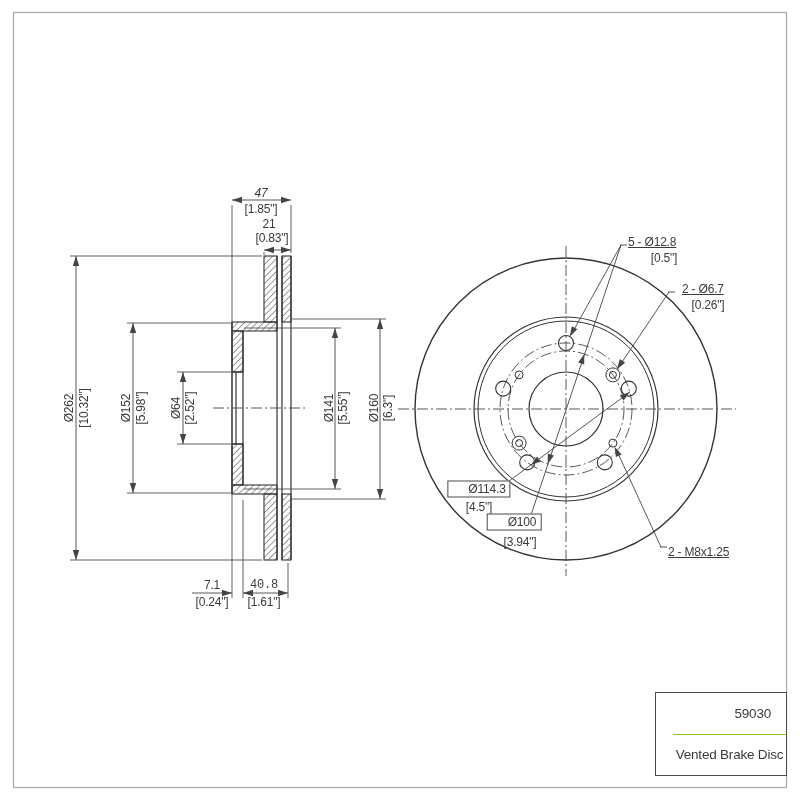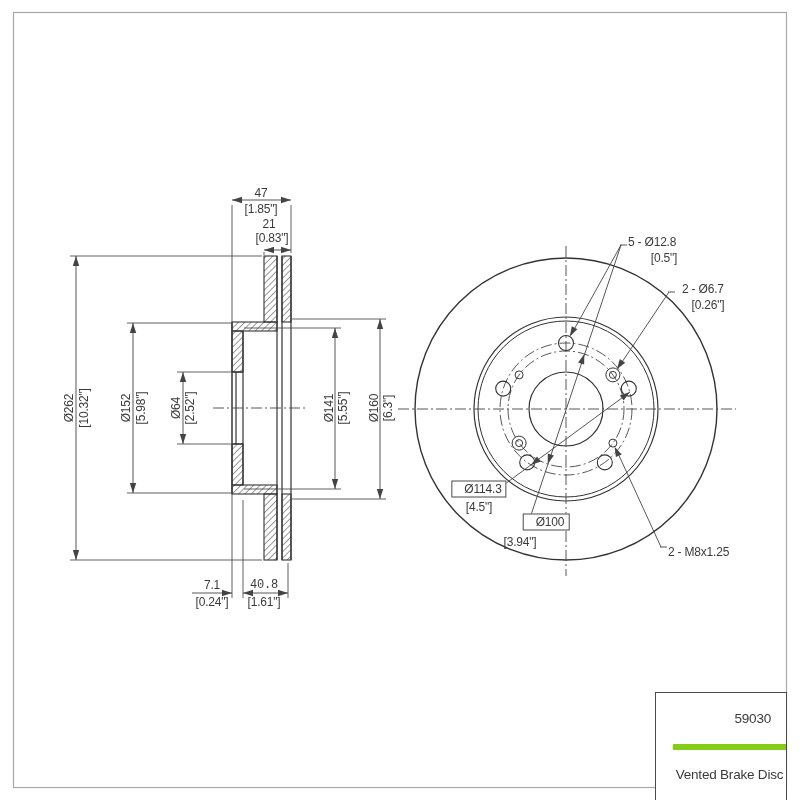--- a/index.html
+++ b/index.html
@@ -6,30 +6,30 @@
   #page {
     position:relative; width:800px; height:800px; background:#ffffff;
     font-family:"Liberation Sans", sans-serif; overflow:hidden;
   }
   #linework { position:absolute; left:0; top:0; }
   .t {
     position:absolute; font-size:12px; line-height:1; color:#3a3a3a;
     white-space:nowrap; transform:translate(-50%,-50%); letter-spacing:-0.2px;
   }
   .tv { transform:translate(-50%,-50%) rotate(-90deg); }
-  .tl { transform:translate(0,-50%); }
-  .boxed { border:1px solid #4a4a4a; padding:1px 4px 2px 12px; background:#ffffff; }
+  .tl { transform:translate(0,-50%);text-decoration:underline; }
+  .boxed { border:1px solid #4a4a4a; padding:1px 4px 2px 20px; background:#ffffff; }
   #titleblock {
-    position:absolute; left:655px; top:692px; width:132px; height:109px;
+    position:absolute; left:655px; top:692px; width:132px; height:84px;
     box-sizing:border-box; border:1px solid #4a4a4a; background:#ffffff;
     display:flex; flex-direction:column;padding-left:17px;
   }
   .tb-row {
     flex:1 1 0; display:flex; align-items:center; justify-content:center;
-    font-size:13.5px; color:#3a3a3a; border-top:6px solid #84cc16; letter-spacing:-0.2px;
+    font-size:13.5px; color:#3a3a3a; border-top:1px solid #84cc16; letter-spacing:-0.2px;
   }
   .tb-row:first-child { border-top:none; }
   .tb-right { justify-content:flex-end; padding-right:15px; }
 </style>
 </head>
 <body>
 
 <div id="page">
 
   <svg id="linework" width="800" height="800" viewBox="0 0 800 800">
@@ -156,21 +156,21 @@
         <path d="M0,0 L-10,-3.2 L-10,3.2 Z" transform="translate(584.3,354)   rotate(-71.6)"></path>
         <path d="M0,0 L-10,-3.2 L-10,3.2 Z" transform="translate(547.7,464)   rotate(108.4)"></path>
         <path d="M0,0 L-10,-3.2 L-10,3.2 Z" transform="translate(616.9,369.2) rotate(124)"></path>
         <path d="M0,0 L-10,-3.2 L-10,3.2 Z" transform="translate(614.6,446.7) rotate(245.2)"></path>
         <path d="M0,0 L-10,-3.2 L-10,3.2 Z" transform="translate(530.9,464.9) rotate(143.6)"></path>
         <path d="M0,0 L-10,-3.2 L-10,3.2 Z" transform="translate(629.8,392.1) rotate(-36.4)"></path>
       </g>
     </g>
   </svg>
 
-  <div class="t" style="left:261px; top:193px;">47</div>
+  <div class="t" style="left:261px; top:193px;font-style:italic;">47</div>
   <div class="t" style="left:261px; top:209px;">[1.85"]</div>
   <div class="t" style="left:269px; top:224px;">21</div>
   <div class="t" style="left:272px; top:238px;">[0.83"]</div>
 
   <div class="t tv" style="left:69px;  top:408px;">Ø262</div>
   <div class="t tv" style="left:84px;  top:408px;">[10.32"]</div>
   <div class="t tv" style="left:126px; top:408px;">Ø152</div>
   <div class="t tv" style="left:141px; top:408px;">[5.98"]</div>
   <div class="t tv" style="left:176px; top:408px;">Ø64</div>
   <div class="t tv" style="left:190px; top:408px;">[2.52"]</div>
@@ -186,21 +186,21 @@
 
   <div class="t tl" style="left:628px; top:242px;">5 - Ø12.8</div>
   <div class="t" style="left:664px; top:258px;">[0.5"]</div>
 
   <div class="t tl" style="left:676px; top:289px;margin-left:6px;">2 - Ø6.7</div>
   <div class="t" style="left:708px; top:305px;">[0.26"]</div>
 
   <div class="t boxed" style="left:479px; top:489px;">Ø114.3</div>
   <div class="t" style="left:479px; top:507px;">[4.5"]</div>
 
-  <div class="t boxed" style="left:514px; top:522px;margin-left:32px;">Ø100</div>
+  <div class="t boxed" style="left:514px; top:522px;">Ø100</div>
   <div class="t" style="left:520px; top:542px;">[3.94"]</div>
 
   <div class="t tl" style="left:668px; top:552px;">2 - M8x1.25</div>
 
   <div id="titleblock">
     <div class="tb-row tb-right">59030</div>
     <div class="tb-row">Vented Brake Disc</div>
   </div>
 
 </div>

